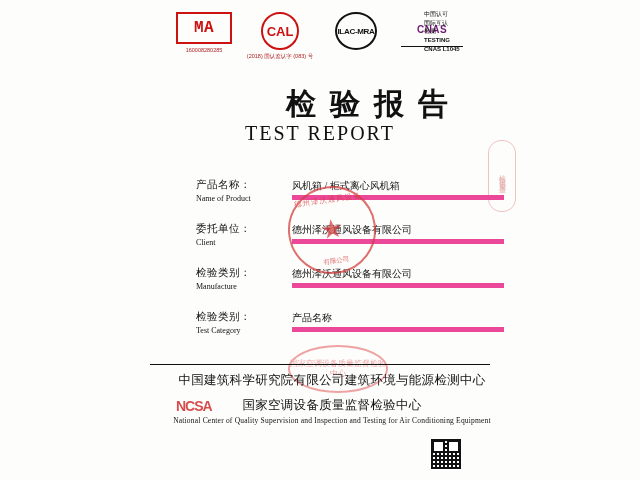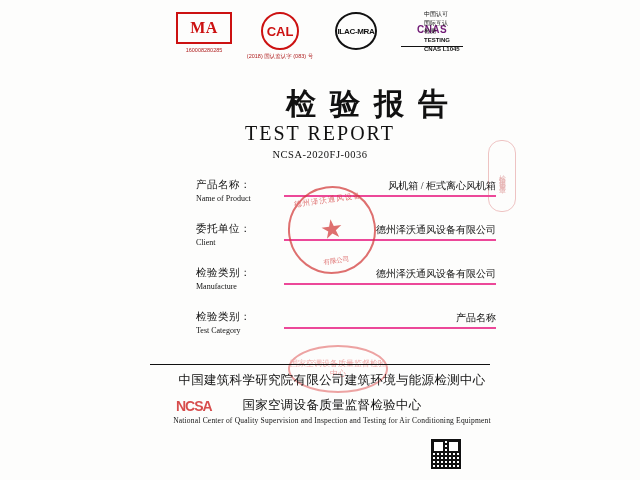--- a/index.html
+++ b/index.html
@@ -43,21 +43,21 @@
     align-items: center;
     justify-content: center;
     font-weight: bold;
   }
   .mark-ma {
     color: #cc1111;
     border: 2.5px solid #cc1111;
     border-radius: 0;
     font-size: 16px;
     letter-spacing: 0.5px;
-    font-family: Liberation Serif, serif;
+    font-family: Liberation Mono, monospace;
     width: 52px;
     height: 28px;
   }
   .mark-cal {
     width: 34px;
     height: 34px;
     border-radius: 50%;
     border: 2.5px solid #cc1111;
     color: #cc1111;
     font-size: 13px;
@@ -168,26 +168,26 @@
     white-space: nowrap;
   }
   .label-en {
     font-size: 8px;
     color: #111;
     margin-top: 2px;
     white-space: nowrap;
   }
   .field-value {
     position: absolute;
-    left: 88px;
+    left: 96px;
     top: 0;
     width: 212px;
     height: 17px;
-    border-bottom: 2px solid #ec4899;
-    text-align: right;
+    border-bottom: 5px solid #ec4899;
+    text-align: left;
     font-size: 10px;
     color: #111;
     line-height: 16px;
     white-space: nowrap;
   }
   
   .seal-round {
     position: absolute;
     border: 2px solid #d33a3a;
     border-radius: 50%;
@@ -372,21 +372,20 @@
   <div class="cnas-lines">
     <div class="cn">中国认可</div>
     <div class="cn">国际互认</div>
     <div class="cn">检测</div>
     <div>TESTING</div>
     <div>CNAS L1045</div>
   </div>
 
   <div class="title-cn">检验报告</div>
   <div class="title-en">TEST REPORT</div>
-  <div class="report-no">NCSA-2020FJ-0036</div>
 
   <div class="seal-side">检验报告专用章</div>
 
   <div class="fields">
 
     <div class="field-row">
       <div class="field-label">
         <div class="label-cn">产品名称：</div>
         <div class="label-en">Name of Product</div>
       </div>

